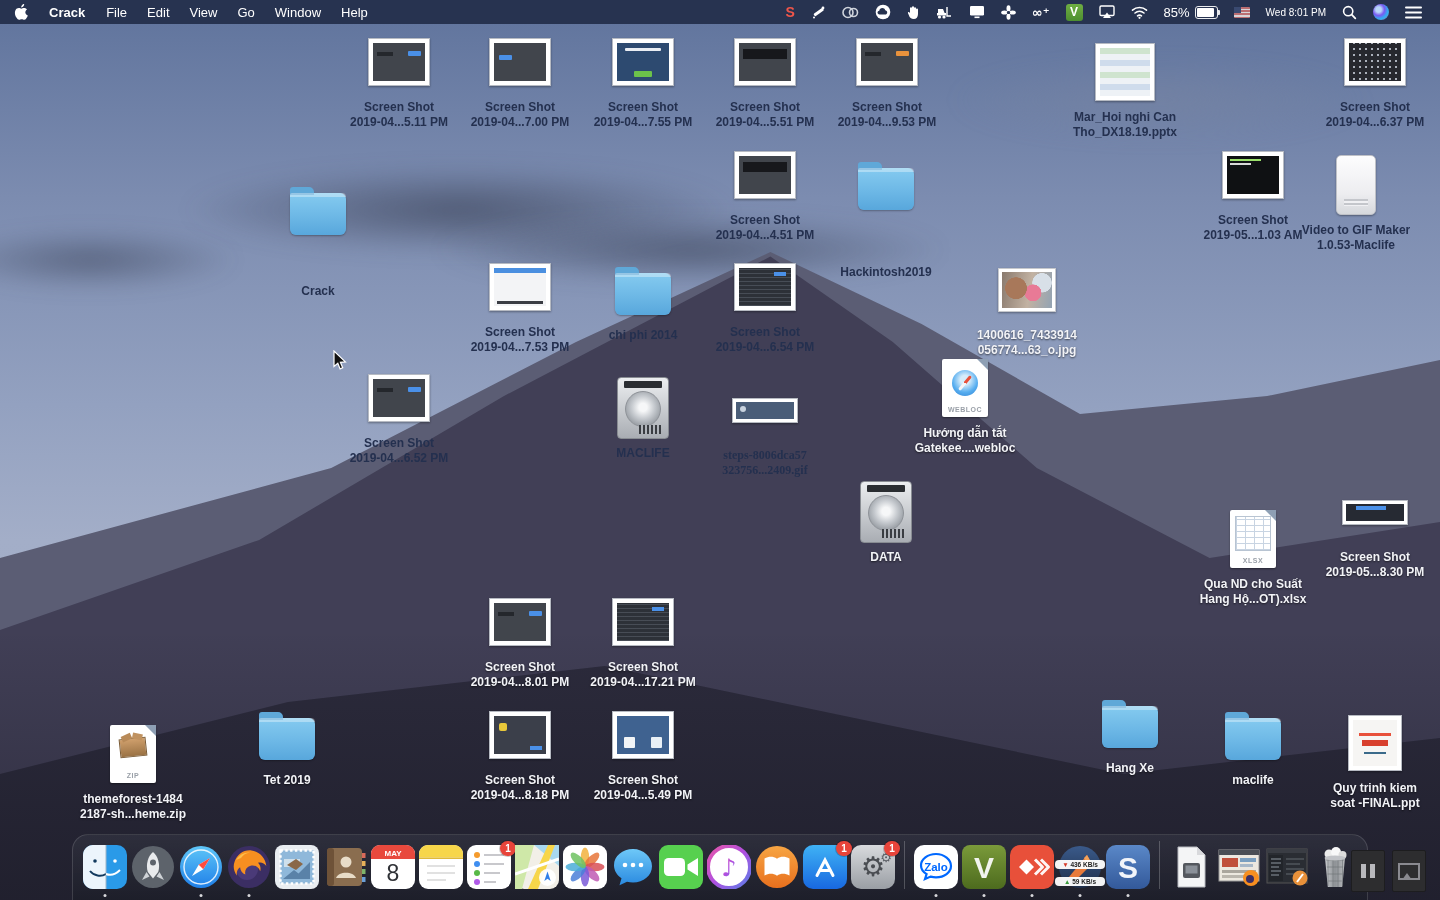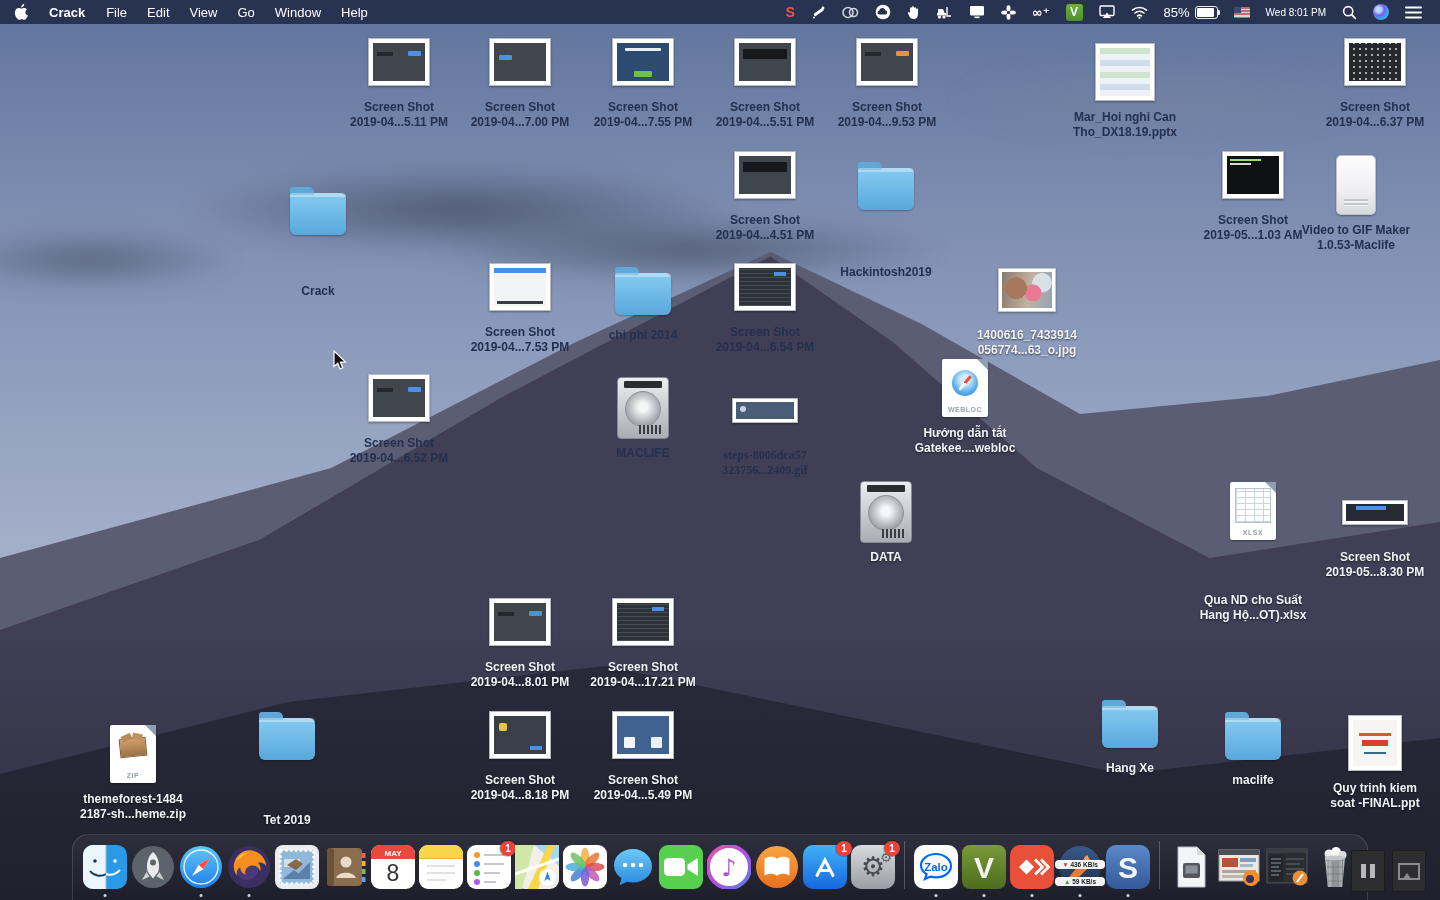--- a/index.html
+++ b/index.html
@@ -466,21 +466,21 @@
       <div class="dicon" style="left: 820px; top: 476px;">
         <div class="ibox">
           <div class="hdd">
             <div class="hdd-top"></div>
             <div class="platter"></div>
             <div class="grille"></div>
           </div>
         </div>
         <div class="dlabel light">DATA</div>
       </div>
-      <div class="dicon" style="left: 1187px; top: 475px; gap: 44px;">
+      <div class="dicon" style="left: 1187px; top: 503px;">
         <div class="ibox">
           <div class="page">
             <div class="sheet"></div>
             <div class="cap">XLSX</div>
           </div>
         </div>
         <div class="dlabel light">Qua ND cho Suất
 Hang Hộ...OT).xlsx</div>
       </div>
       <div class="dicon" style="left: 1309px; top: 476px;">
@@ -513,21 +513,21 @@
       <div class="dicon" style="left: 67px; top: 718px;">
         <div class="ibox">
           <div class="page">
             <div class="zipbox"></div>
             <div class="cap">ZIP</div>
           </div>
         </div>
         <div class="dlabel light">themeforest-1484
 2187-sh...heme.zip</div>
       </div>
-      <div class="dicon" style="left: 221px; top: 699px; gap: 40px;">
+      <div class="dicon" style="left: 221px; top: 699px;">
         <div class="ibox">
           <div class="fold"></div>
         </div>
         <div class="dlabel light">Tet 2019</div>
       </div>
       <div class="dicon" style="left: 454px; top: 699px;">
         <div class="ibox">
           <div class="shot v-lock">
             <div class="inner"></div>
           </div>

